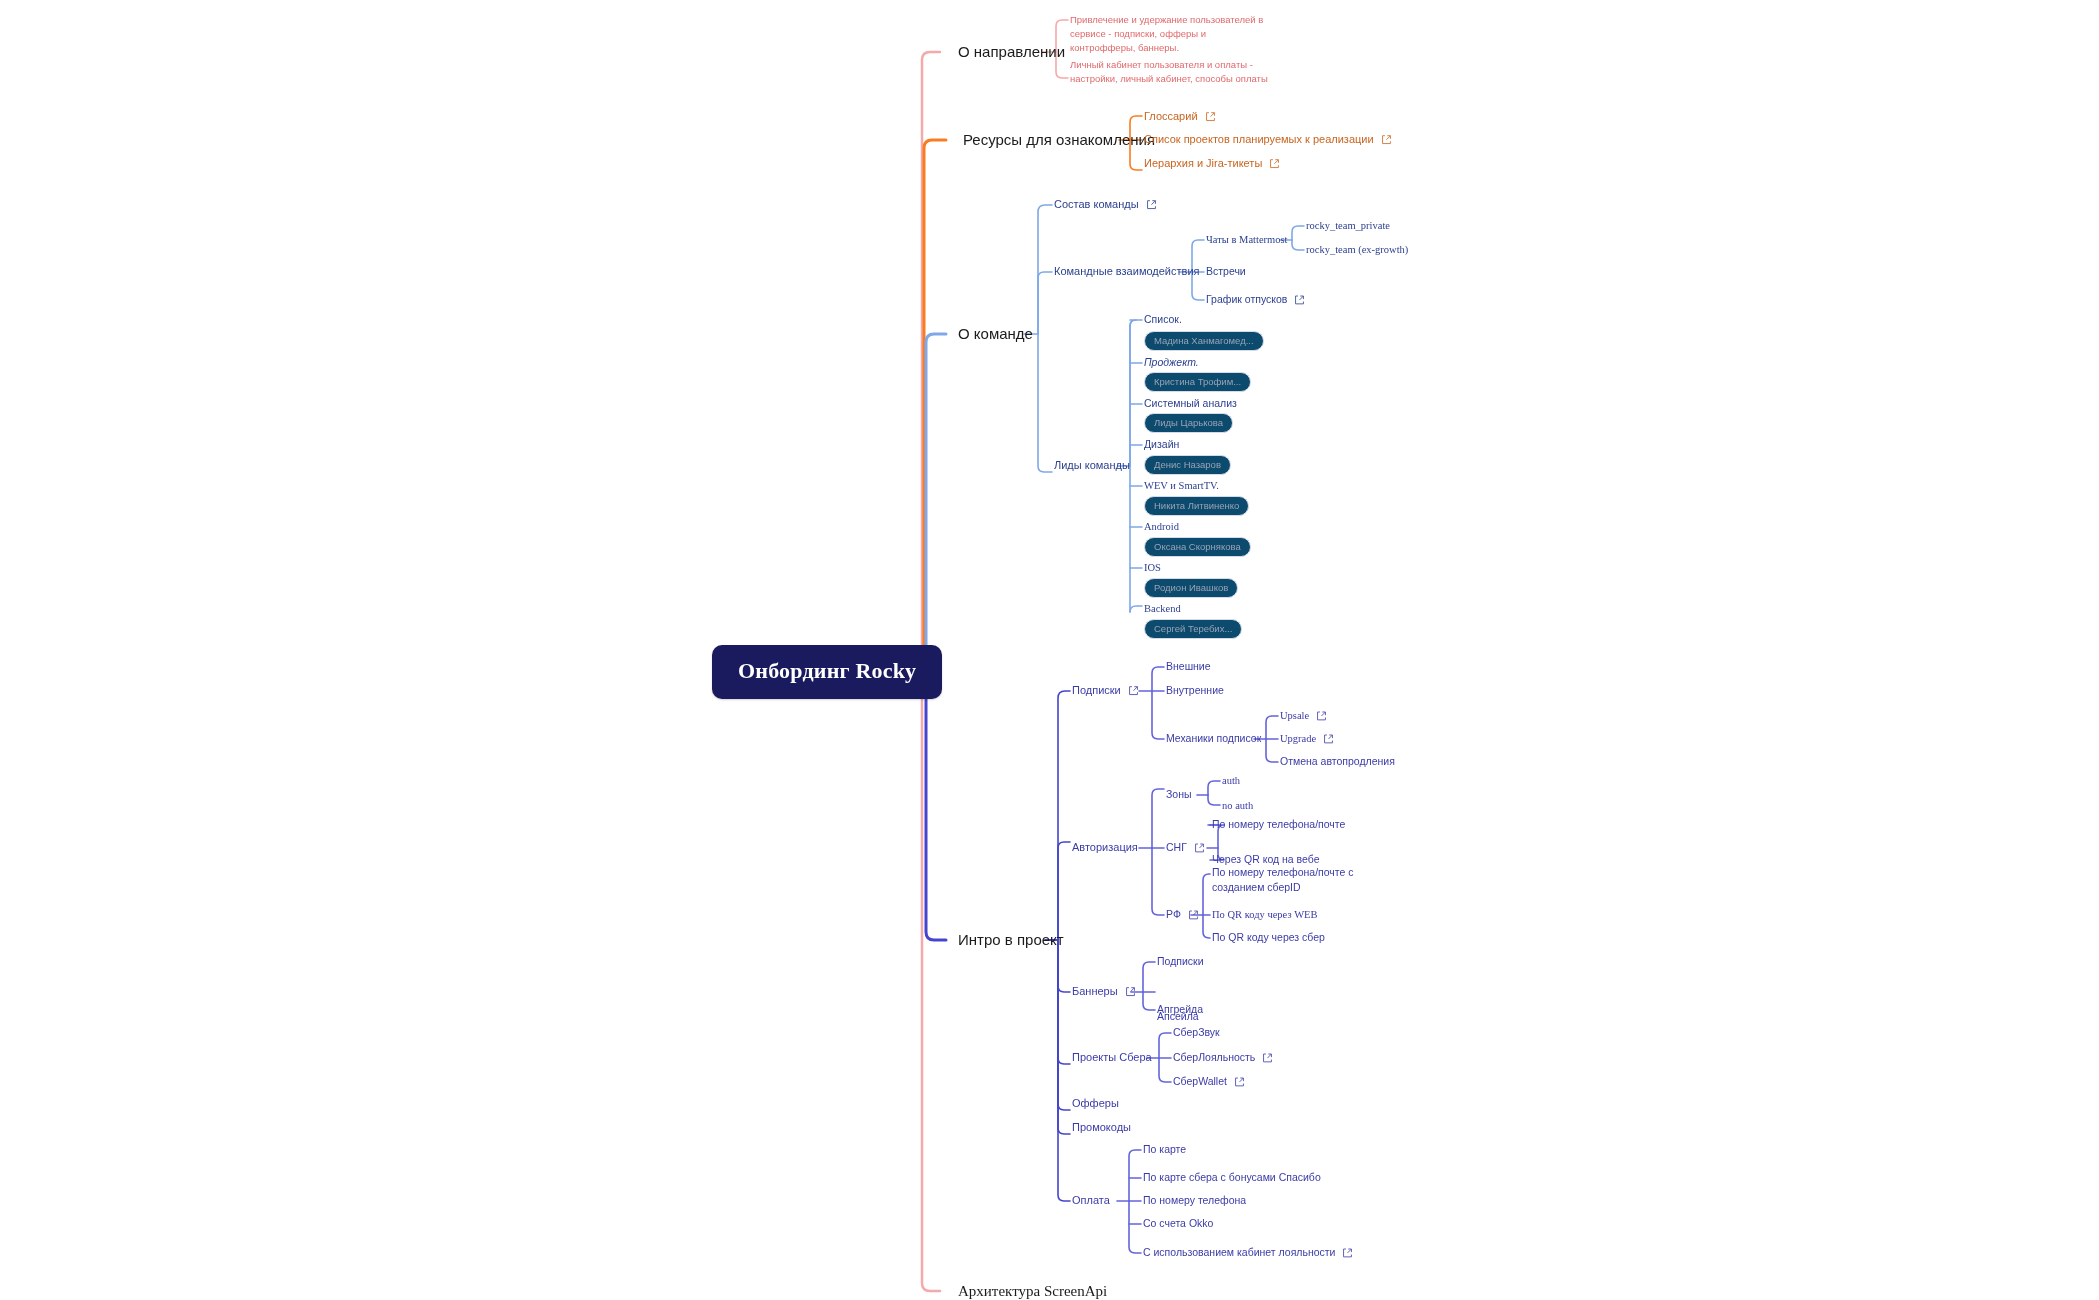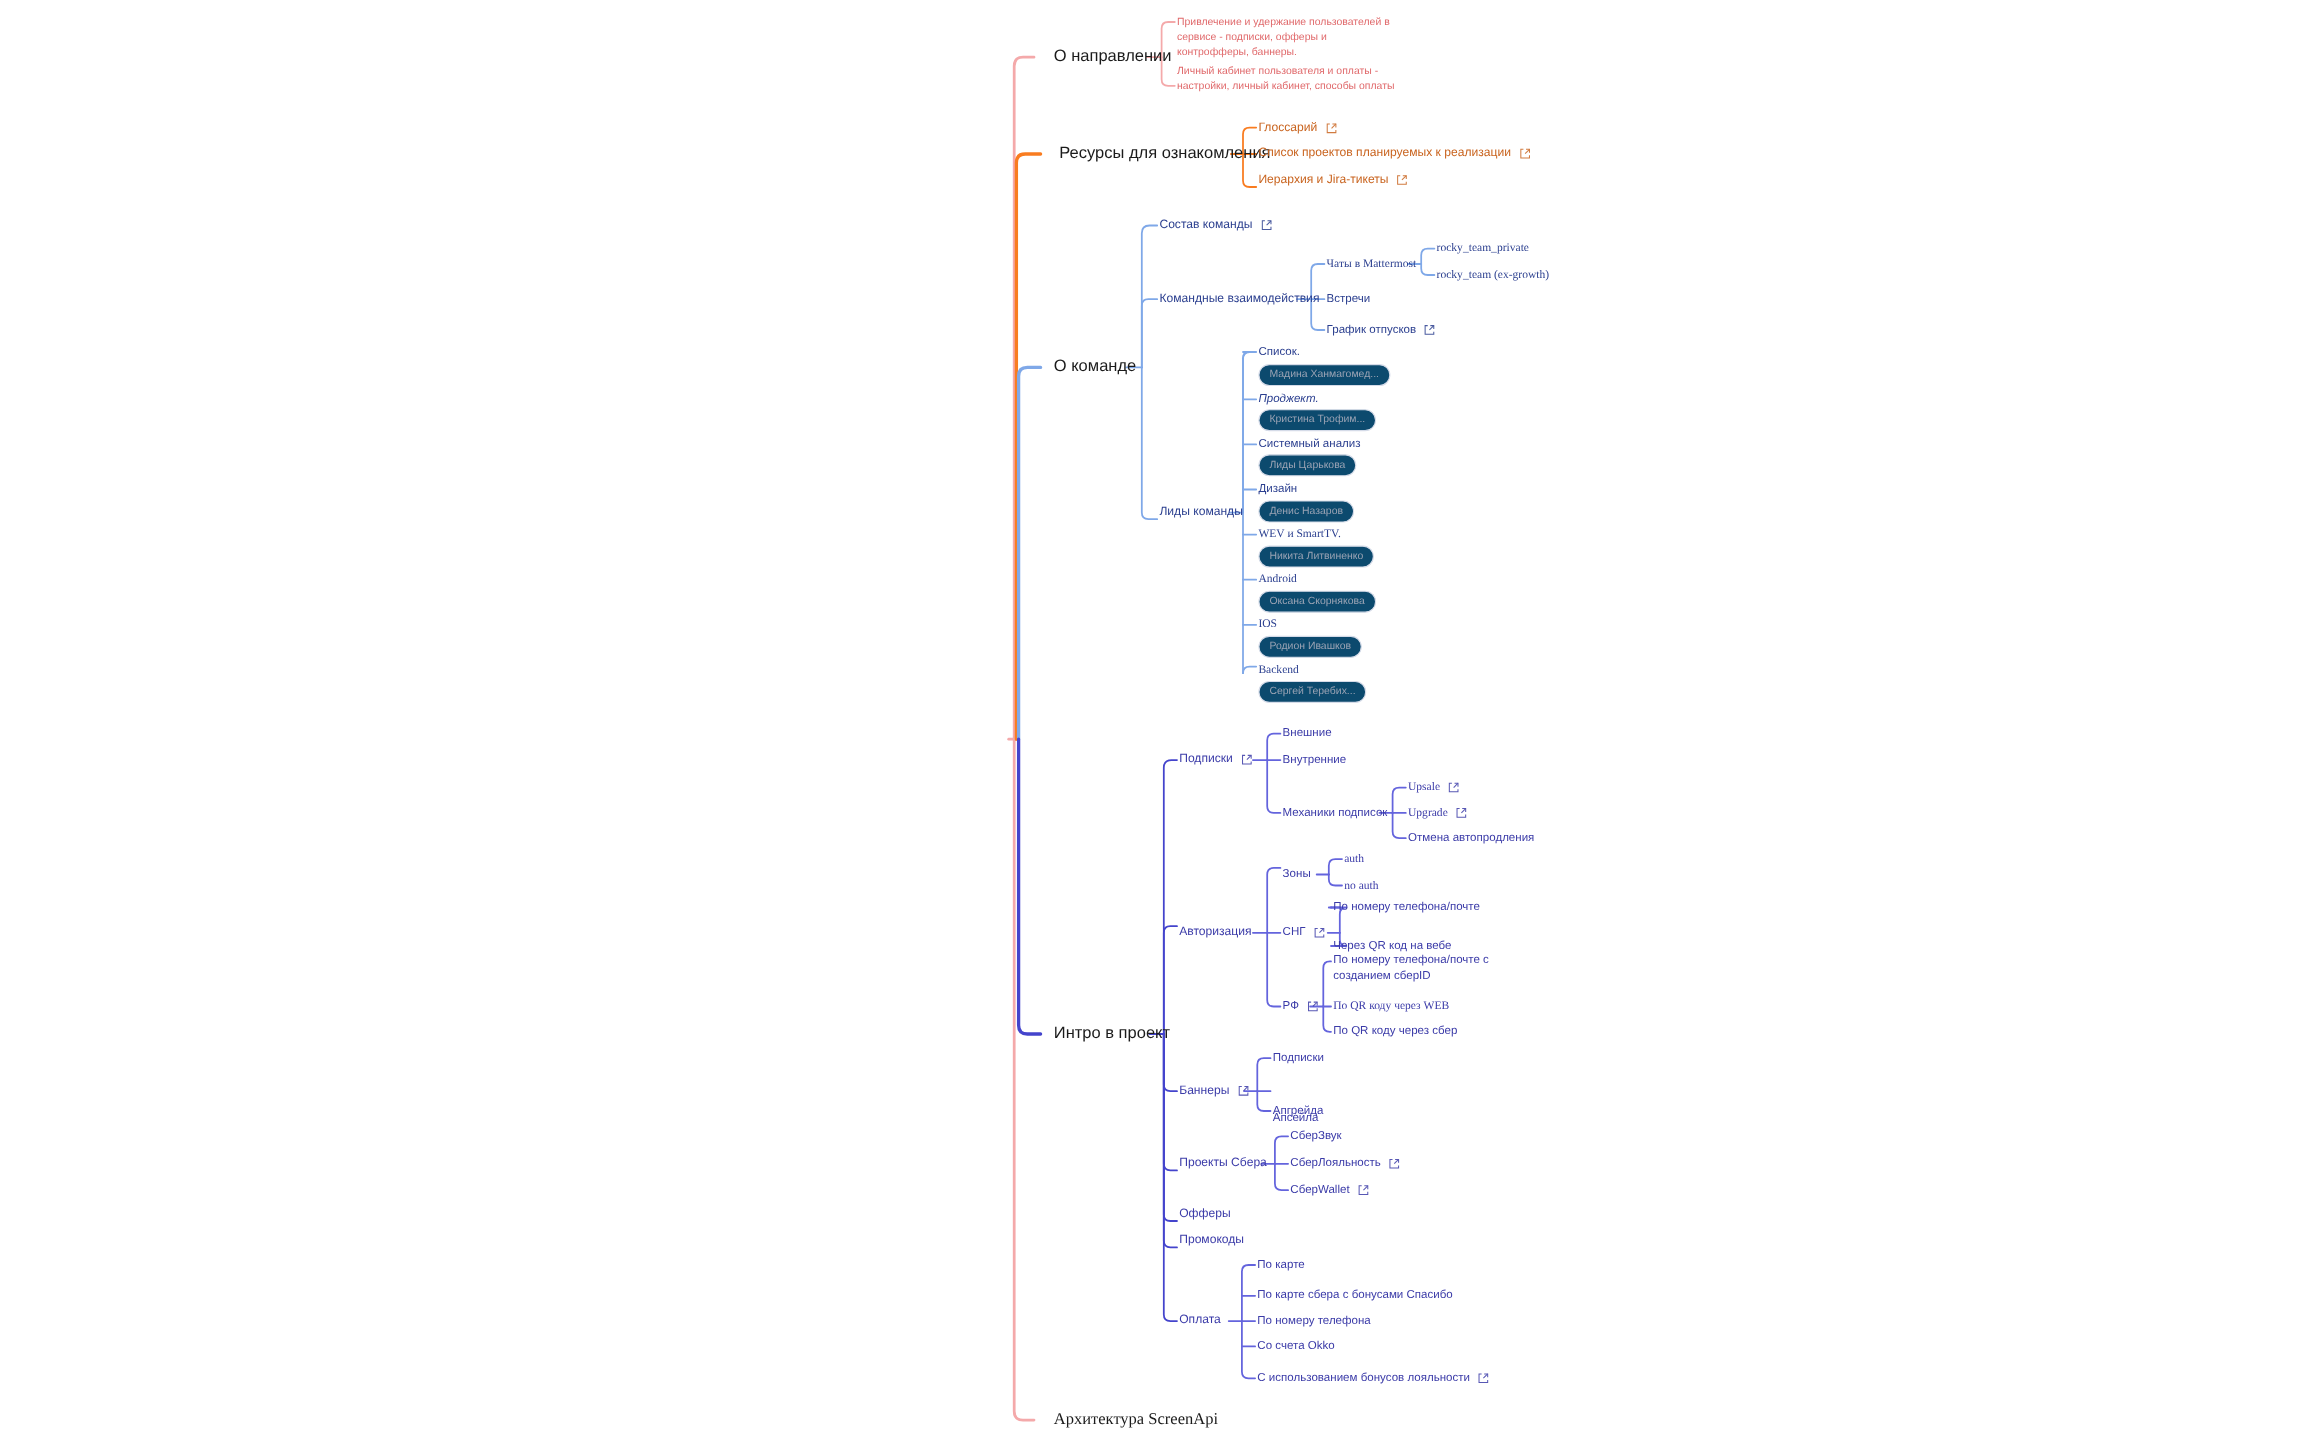--- a/index.html
+++ b/index.html
@@ -199,20 +199,21 @@
       <path d="M 1117 1201 H 1129" stroke="#6464dd" stroke-width="1.6"></path>
       <path d="M 1129 1201 V 1156 Q 1129 1150 1135 1150 H 1141" stroke="#6464dd" stroke-width="1.6"></path>
       <path d="M 1129 1178 H 1141" stroke="#6464dd" stroke-width="1.6"></path>
       <path d="M 1129 1201 H 1141" stroke="#6464dd" stroke-width="1.6"></path>
       <path d="M 1129 1224 H 1141" stroke="#6464dd" stroke-width="1.6"></path>
       <path d="M 1129 1201 V 1247 Q 1129 1253 1135 1253 H 1141" stroke="#6464dd" stroke-width="1.6"></path>
 
     </g>
   </svg>
 
+  <div class="root-node" style="left:712px; top:672px;">Онбординг Rocky</div>
 
   <div class="node lvl1" style="left:958px; top:52px;">
     <span class="lbl">О направлении</span>
   </div>
 
   <div class="node lvl1" style="left:963px; top:140px;">
     <span class="lbl">Ресурсы для ознакомления</span>
   </div>
 
   <div class="node lvl1" style="left:958px; top:334px;">
@@ -504,21 +505,21 @@
   <div class="node lvl3 c-indigo" style="left:1143px; top:1178px;">
     <span class="lbl">По карте сбера с бонусами Спасибо</span>
   </div>
   <div class="node lvl3 c-indigo" style="left:1143px; top:1201px;">
     <span class="lbl">По номеру телефона</span>
   </div>
   <div class="node lvl3 c-indigo" style="left:1143px; top:1224px;">
     <span class="lbl">Со счета Okko</span>
   </div>
   <div class="node lvl3 c-indigo" style="left:1143px; top:1253px;">
-    <span class="lbl">С использованием бонусов лояльности</span>
+    <span class="lbl">С использованием кабинет лояльности</span>
     <span class="extlink">
         <svg viewBox="0 0 14 14">
           <path d="M5 2H2v10h10V9" fill="none" stroke="#3b3ba8" stroke-width="1.2"></path>
           <path d="M8 2h4v4" fill="none" stroke="#3b3ba8" stroke-width="1.2"></path>
           <path d="M12 2 7 7" fill="none" stroke="#3b3ba8" stroke-width="1.2"></path>
         </svg>
       </span>
   </div>
 
 </div>

